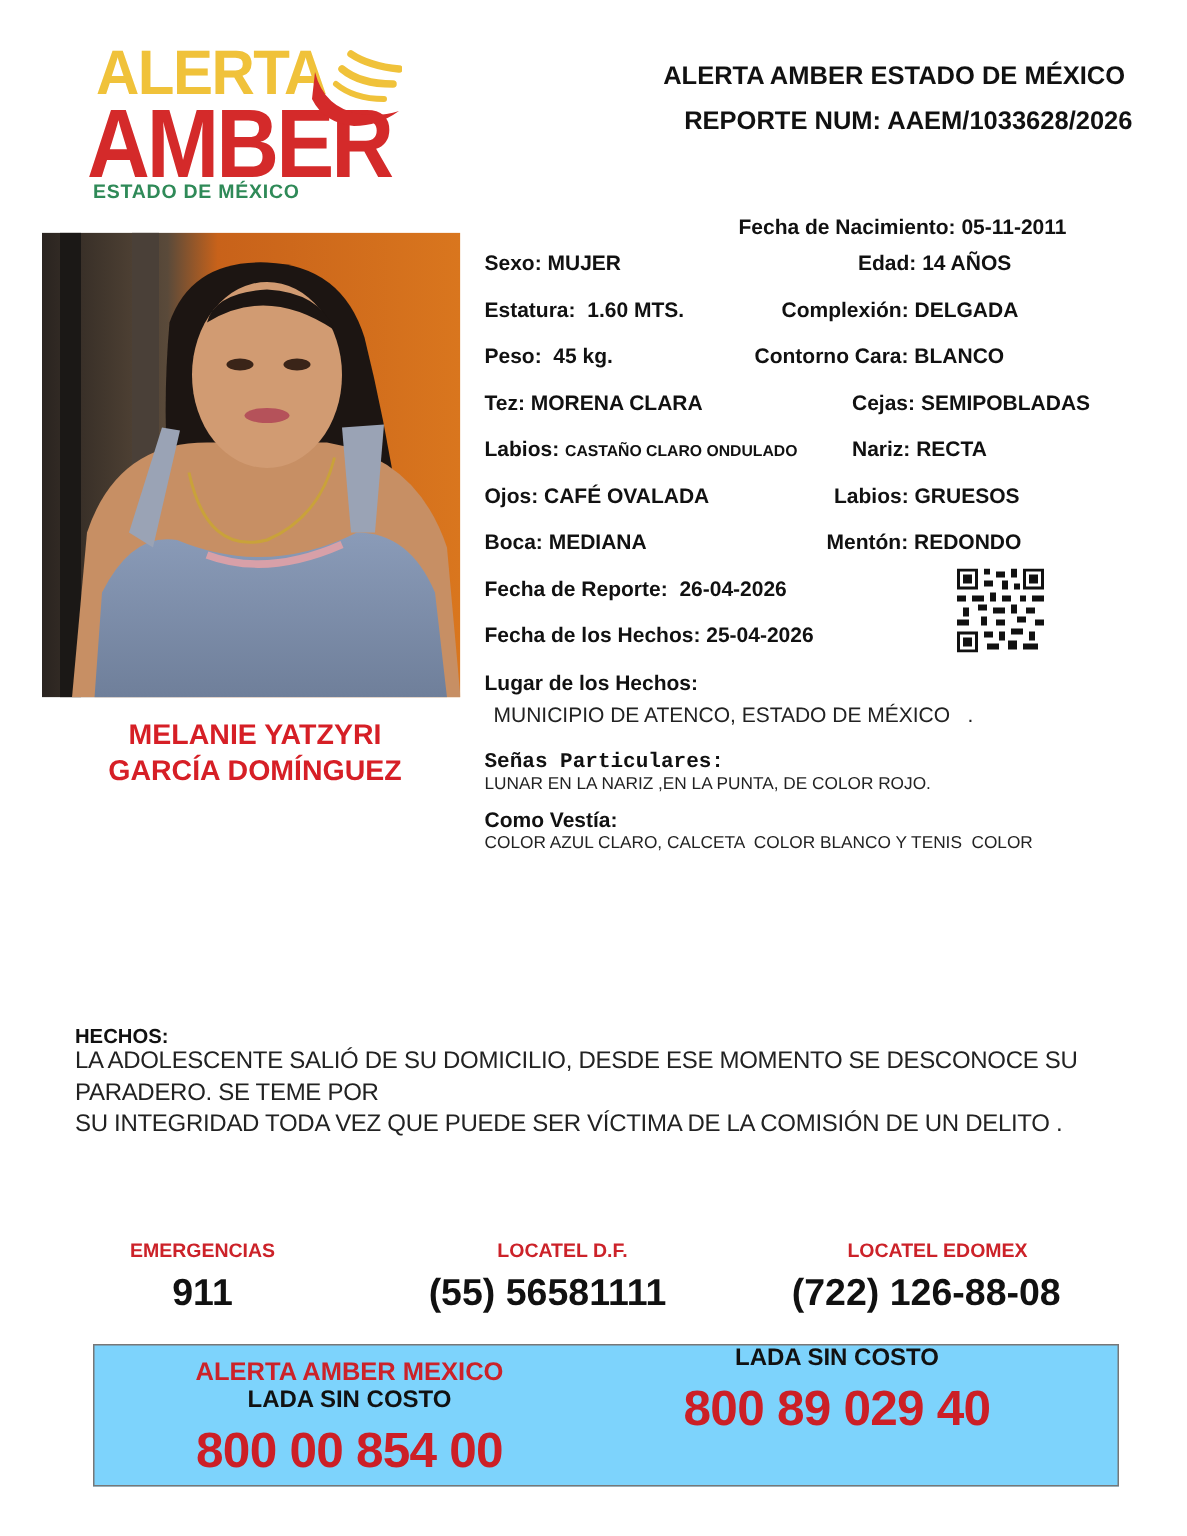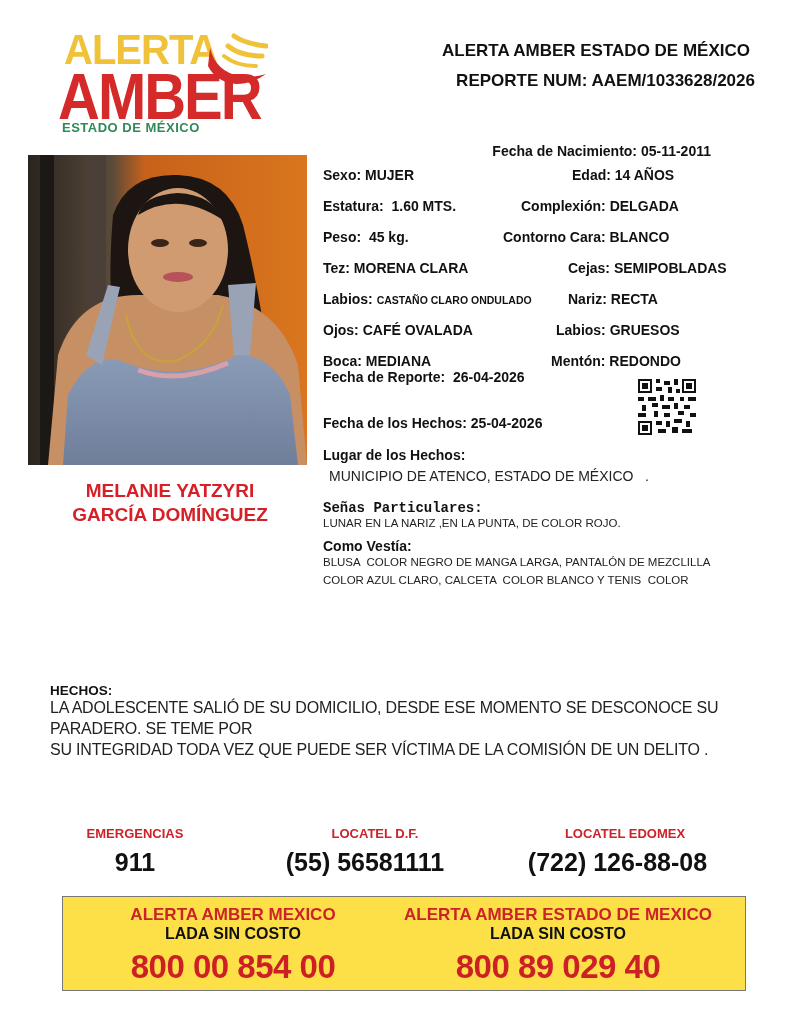--- a/index.html
+++ b/index.html
@@ -39,21 +39,21 @@
   .qr { left: 638px; top: 379px; width: 58px; height: 56px; }
 
   
   .hechos-label { left: 50px; top: 683px; font-size: 13.5px; font-weight: 700; }
   .hechos-text { left: 50px; top: 697px; width: 700px; font-size: 16px; line-height: 21px; color: #222; letter-spacing: -0.2px; }
 
   
   .ph-label { color: #cc2229; font-weight: 700; font-size: 13px; text-align: center; white-space: nowrap; }
   .ph-num { color: #111; font-weight: 700; font-size: 25px; text-align: center; white-space: nowrap; }
 
-  .box { left: 62px; top: 896px; width: 682px; height: 93px; border: 1px solid #777; background: #fde047; }
+  .box { left: 62px; top: 896px; width: 682px; height: 93px; border: 1px solid #777; background: #7dd3fc; }
   .box-col { position: absolute; top: 0; text-align: center; }
   .box-title { color: #cc2229; font-weight: 700; font-size: 17px; line-height: 20px; margin-top: 8px; white-space: nowrap; }
   .box-sub { color: #111; font-weight: 700; font-size: 16px; line-height: 18px; white-space: nowrap; }
   .box-num { color: #cc1f26; font-weight: 700; font-size: 33px; line-height: 40px; margin-top: 4px; white-space: nowrap; letter-spacing: -0.5px; }
 </style>
 </head>
 <body>
 
 <div class="abs logo">
   <div class="logo-alerta">ALERTA</div>
@@ -174,21 +174,21 @@
 
 <div class="abs f" style="top:353px; left:323px;">
   <span class="lbl">Boca:</span>
   <span>MEDIANA</span>
 </div>
 <div class="abs f" style="top:353px; left:551px;">
   <span class="lbl">Mentón:</span>
   <span>REDONDO</span>
 </div>
 
-<div class="abs f" style="top:369px; left:323px;">
+<div class="abs f" style="top:384px; left:323px;">
   <span class="lbl">Fecha de Reporte:</span>&nbsp;
   <span>26-04-2026</span>
 </div>
 <div class="abs f" style="top:415px; left:323px;">
   <span class="lbl">Fecha de los Hechos:</span>
   <span>25-04-2026</span>
 </div>
 
 <div class="abs qr">
   <svg width="58" height="56" viewBox="0 0 29 28">
@@ -237,21 +237,20 @@
 </div>
 
 <div class="abs section-label" style="top:447px; left:323px;">Lugar de los Hechos:</div>
 <div class="abs" style="top:468px; left:329px; font-size:14px; white-space:pre; color:#222;">MUNICIPIO DE ATENCO, ESTADO DE MÉXICO   .</div>
 
 <div class="abs section-label" style="top:500px; left:323px;font-family:Liberation Mono, monospace;">Señas Particulares:</div>
 <div class="abs body-text" style="top:515px; left:323px;">LUNAR EN LA NARIZ ,EN LA PUNTA, DE COLOR ROJO.</div>
 
 <div class="abs section-label" style="top:538px; left:323px;">Como Vestía:</div>
 <div class="abs body-text" style="top:554px; left:323px; width:417px;">
-  <div style="white-space:pre; text-align:justify;">BLUSA  COLOR NEGRO DE MANGA LARGA, PANTALÓN DE MEZCLILLA</div>
   <div style="white-space:pre;">COLOR AZUL CLARO, CALCETA  COLOR BLANCO Y TENIS  COLOR</div>
 </div>
 
 <div class="abs hechos-label">HECHOS:</div>
 <div class="abs hechos-text">
   <div>LA ADOLESCENTE SALIÓ DE SU DOMICILIO, DESDE ESE MOMENTO SE DESCONOCE SU PARADERO. SE TEME POR</div>
   <div>SU INTEGRIDAD TODA VEZ QUE PUEDE SER VÍCTIMA DE LA COMISIÓN DE UN DELITO .</div>
 </div>
 
 <div class="abs ph-label" style="left:60px; width:150px; top:826px;">EMERGENCIAS</div>
@@ -263,17 +262,16 @@
 <div class="abs ph-label" style="left:530px; width:190px; top:826px;">LOCATEL EDOMEX</div>
 <div class="abs ph-num" style="left:510px; width:215px; top:848px;">(722) 126-88-08</div>
 
 <div class="abs box">
   <div class="box-col" style="left:30px; width:280px;">
     <div class="box-title">ALERTA AMBER MEXICO</div>
     <div class="box-sub">LADA SIN COSTO</div>
     <div class="box-num">800 00 854 00</div>
   </div>
   <div class="box-col" style="left:320px; width:350px;">
-    <div class="box-title">ALERTA AMBER ESTADO DE MEXICO</div>
     <div class="box-sub">LADA SIN COSTO</div>
     <div class="box-num">800 89 029 40</div>
   </div>
 </div>
 
 </body></html>

